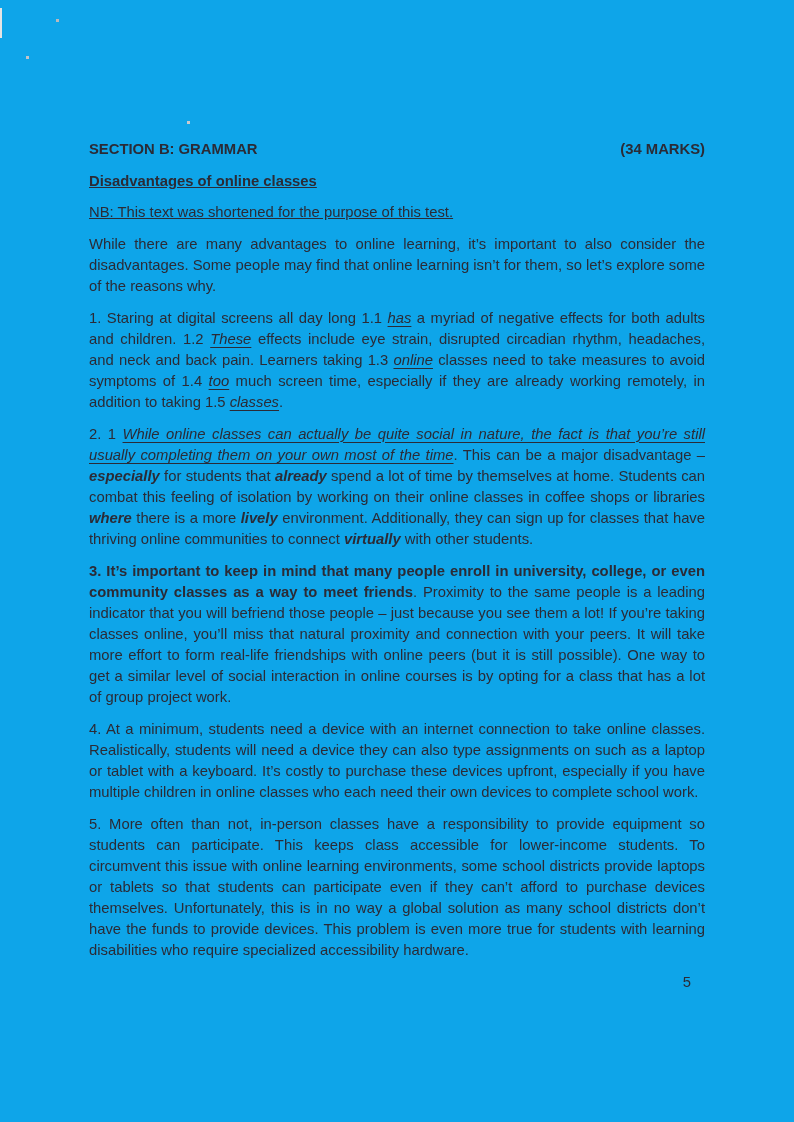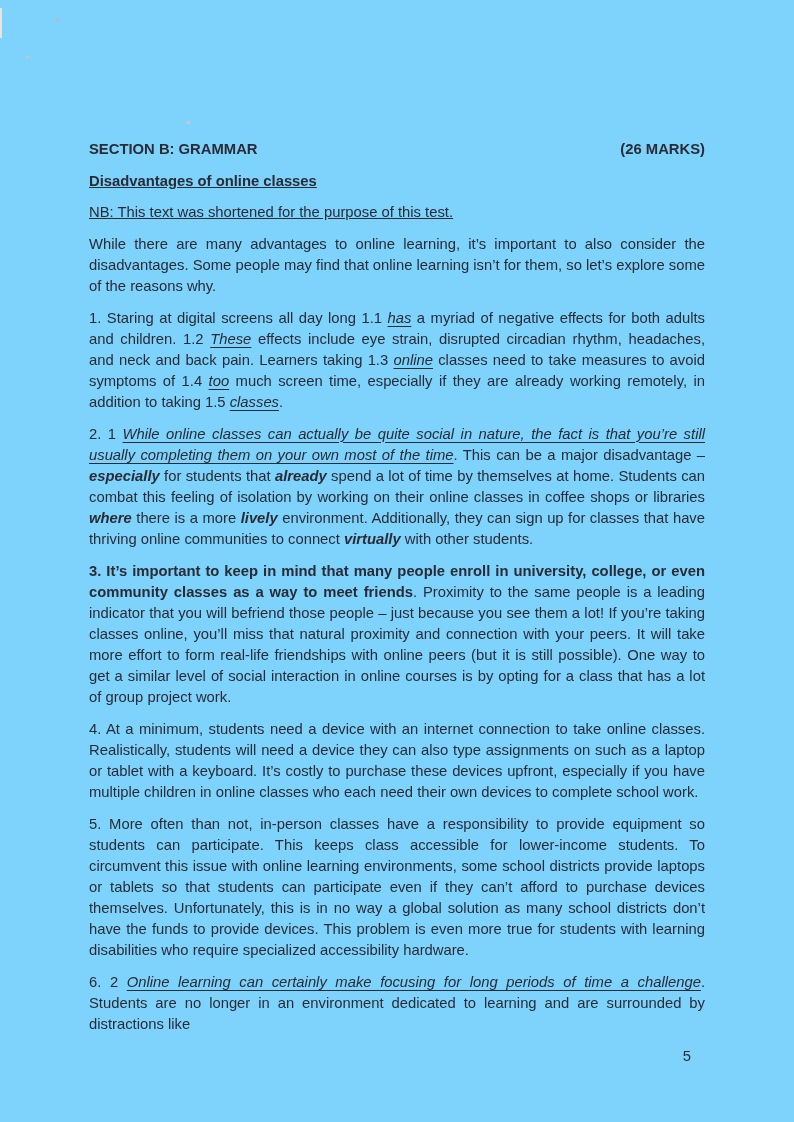--- a/index.html
+++ b/index.html
@@ -4,21 +4,21 @@
 <style>
   html, body {
     margin: 0;
     padding: 0;
     background: #ffffff;
   }
   .page {
     position: relative;
     width: 794px;
     height: 1122px;
-    background: #7dd3fc;
+    background: #0ea5e9;
     box-sizing: border-box;
     padding: 139px 89px 0 89px;
     font-family: "Liberation Sans", sans-serif;
     font-size: 14.8px;
     line-height: 21.1px;
     color: #2b2b36;
     overflow: hidden;
   }
   .header-row {
     display: flex;
@@ -54,36 +54,35 @@
 
 <div class="page">
 
   <div class="artifact art-line"></div>
   <div class="artifact art-dot1"></div>
   <div class="artifact art-dot2"></div>
   <div class="artifact art-dot3"></div>
 
   <div class="header-row">
     <span>SECTION B: GRAMMAR</span>
-    <span>(26 MARKS)</span>
+    <span>(34 MARKS)</span>
   </div>
 
   <p class="doc-par no-justify bold">Disadvantages of online classes</p>
 
   <p class="doc-par no-justify">NB: This text was shortened for the purpose of this test.</p>
 
   <p class="doc-par"><span>While there are many advantages to online learning, it’s important to also consider the disadvantages. Some people may find that online learning isn’t for them, so let’s explore some of the reasons why.</span></p>
 
   <p class="doc-par"><span>1. Staring at digital screens all day long 1.1 </span><span class="u">has</span><span> a myriad of negative effects for both adults and children. 1.2 </span><span class="u">These</span><span> effects include eye strain, disrupted circadian rhythm, headaches, and neck and back pain.  Learners taking 1.3 </span><span class="u">online</span><span> classes need to take measures to avoid symptoms of 1.4 </span><span class="u">too</span><span> much screen time, especially if they are already working remotely, in addition to taking 1.5 </span><span class="u">classes</span><span>.</span></p>
 
   <p class="doc-par"><span>2. 1 </span><span class="u">While online classes can actually be quite social in nature, the fact is that you’re still usually completing them on your own most of the time</span><span>. This can be a major disadvantage – </span><span class="b i">especially</span><span> for students that </span><span class="b i">already</span><span> spend a lot of time by themselves at home. Students can combat this feeling of isolation by working on their online classes in coffee shops or libraries </span><span class="b i">where</span><span> there is a more </span><span class="b i">lively</span><span> environment. Additionally, they can sign up for classes that have thriving online communities to connect </span><span class="b i">virtually</span><span> with other students.</span></p>
 
   <p class="doc-par"><span class="b">3. It’s important to keep in mind that many people enroll in university, college, or even community classes as a way to meet friends</span><span>. Proximity to the same people is a leading indicator that you will befriend those people – just because you see them a lot! If you’re taking classes online, you’ll miss that natural proximity and connection with your peers. It will take more effort to form real-life friendships with online peers (but it is still possible). One way to get a similar level of social interaction in online courses is by opting for a class that has a lot of group project work.</span></p>
 
   <p class="doc-par"><span>4. At a minimum, students need a device with an internet connection to take online classes. Realistically, students will need a device they can also type assignments on such as a laptop or tablet with a keyboard. It’s costly to purchase these devices upfront, especially if you have multiple children in online classes who each need their own devices to complete school work.</span></p>
 
   <p class="doc-par"><span>5. More often than not, in-person classes have a responsibility to provide equipment so students can participate. This keeps class accessible for lower-income students. To circumvent this issue with online learning environments, some school districts provide laptops or tablets so that students can participate even if they can’t afford to purchase devices themselves. Unfortunately, this is in no way a global solution as many school districts don’t have the funds to provide devices. This problem is even more true for students with learning disabilities who require specialized accessibility hardware.</span></p>
 
-  <p class="doc-par"><span>6. 2 </span><span class="u">Online learning can certainly make focusing for long periods of time a challenge</span><span>. Students are no longer in an environment dedicated to learning and are surrounded by distractions like</span></p>
 
   <div class="page-number">5</div>
 
 </div>
 
 </body></html>

